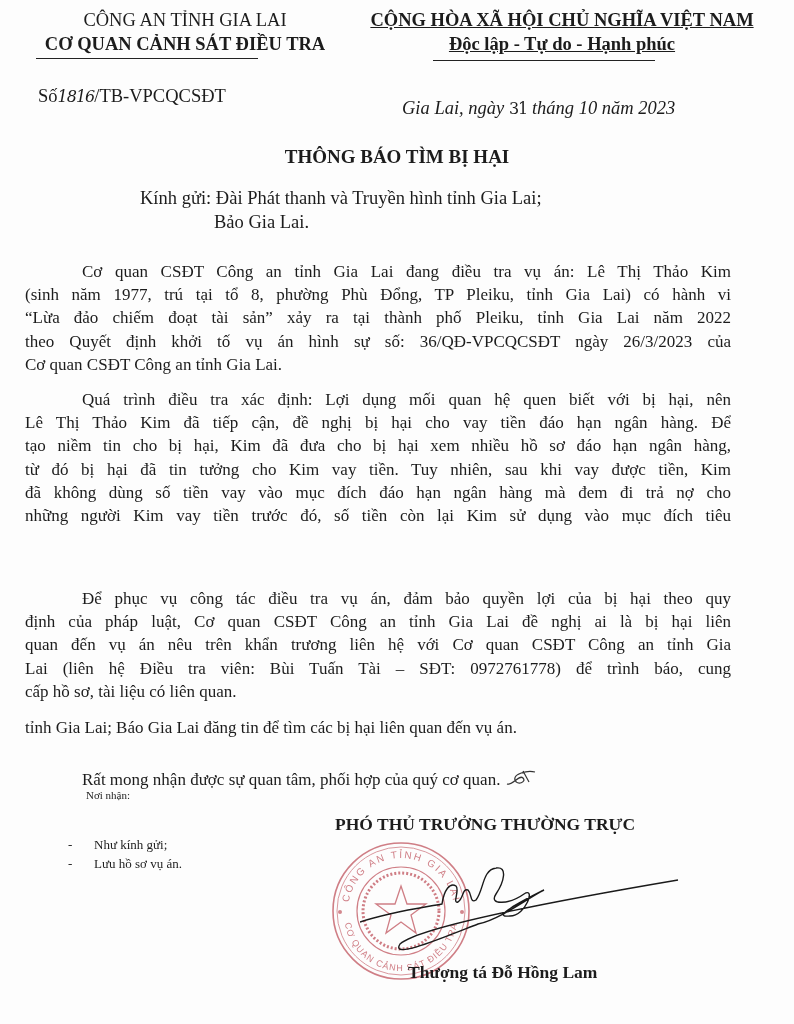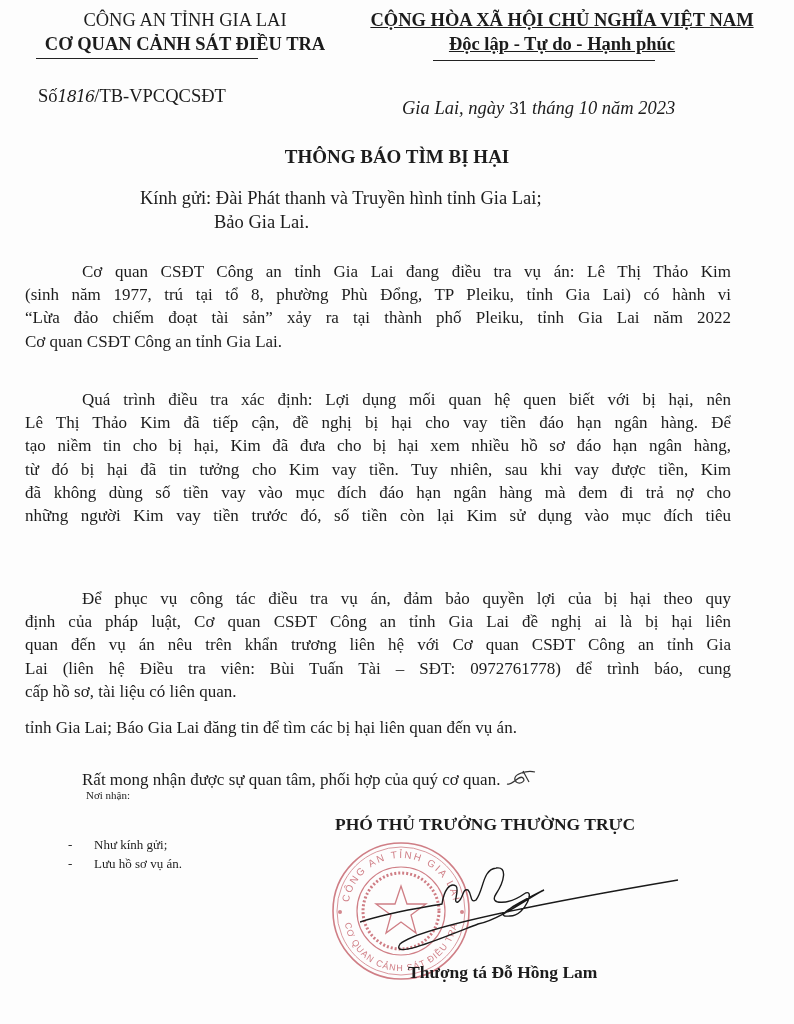--- a/index.html
+++ b/index.html
@@ -53,20 +53,21 @@
 
 <div class="abs f18" style="left:140px; top:188px;">
   <span>Kính gửi:</span> <span>Đài Phát thanh và Truyền hình tỉnh Gia Lai;</span>
 </div>
 <div class="abs f18" style="left:214px; top:212px;">Bảo Gia Lai.</div>
 
 <div class="para" style="top:260px;">
   <span class="ln indent">Cơ quan CSĐT Công an tỉnh Gia Lai đang điều tra vụ án: Lê Thị Thảo Kim</span>
   <span class="ln">(sinh năm 1977, trú tại tổ 8, phường Phù Đổng, TP Pleiku, tỉnh Gia Lai) có hành vi</span>
   <span class="ln">“Lừa đảo chiếm đoạt tài sản” xảy ra tại thành phố Pleiku, tỉnh Gia Lai năm 2022</span>
+  <span class="ln">theo Quyết định khởi tố vụ án hình sự số: 36/QĐ-VPCQCSĐT ngày 26/3/2023 của</span>
   <span class="ln last">Cơ quan CSĐT Công an tỉnh Gia Lai.</span>
 </div>
 
 <div class="para" style="top:388px;">
   <span class="ln indent">Quá trình điều tra xác định: Lợi dụng mối quan hệ quen biết với bị hại, nên</span>
   <span class="ln">Lê Thị Thảo Kim đã tiếp cận, đề nghị bị hại cho vay tiền đáo hạn ngân hàng. Để</span>
   <span class="ln">tạo niềm tin cho bị hại, Kim đã đưa cho bị hại xem nhiều hồ sơ đáo hạn ngân hàng,</span>
   <span class="ln">từ đó bị hại đã tin tưởng cho Kim vay tiền. Tuy nhiên, sau khi vay được tiền, Kim</span>
   <span class="ln">đã không dùng số tiền vay vào mục đích đáo hạn ngân hàng mà đem đi trả nợ cho</span>
   <span class="ln">những người Kim vay tiền trước đó, số tiền còn lại Kim sử dụng vào mục đích tiêu</span>

